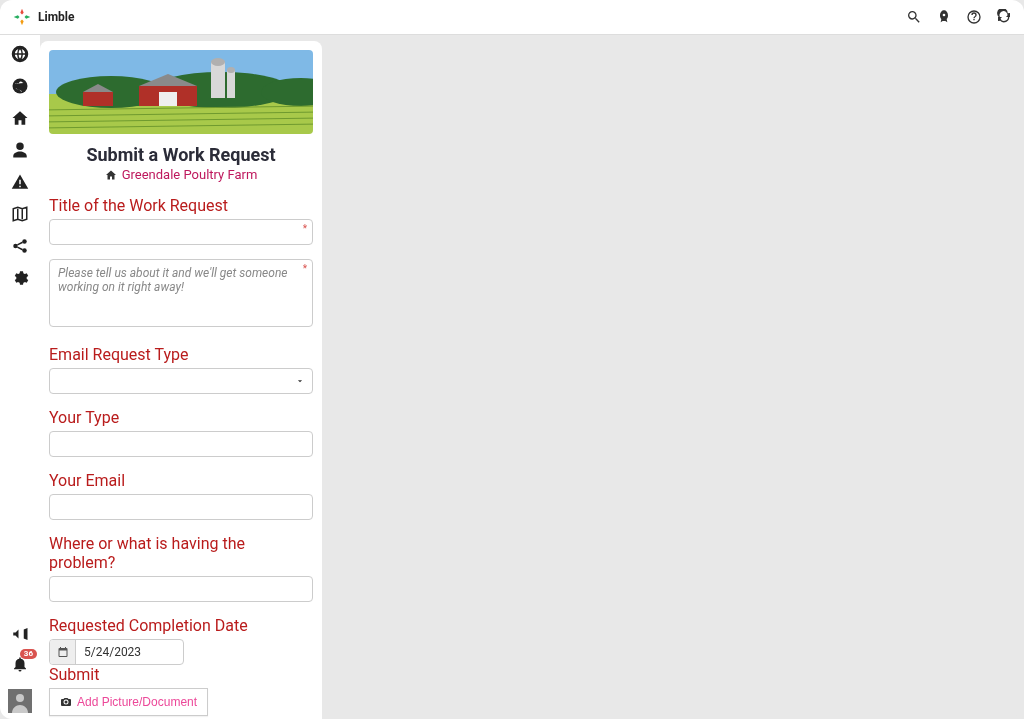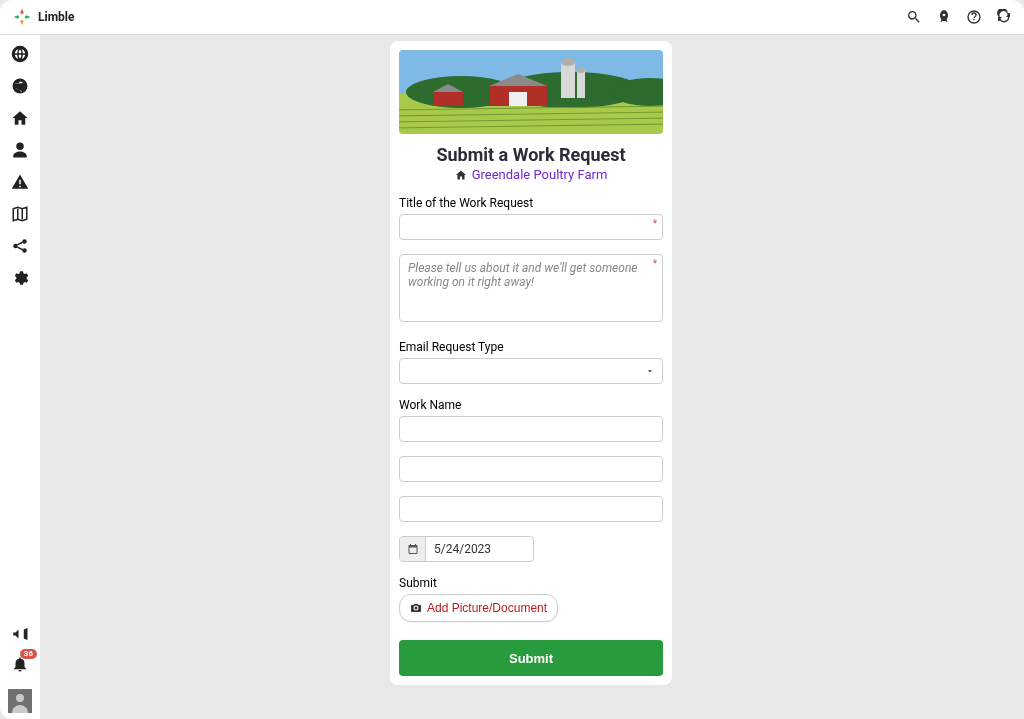--- a/index.html
+++ b/index.html
@@ -103,21 +103,20 @@
     }
     
     .main {
       position: absolute;
       top: 35px;
       left: 40px;
       right: 2px;
       bottom: 2px;
       background: #e8e8e8;
       display: flex;
-      justify-content: center;
       padding-top: 6px;
       border-bottom-right-radius: 12px;
     }
     .card {
       width: 282px;
       background: #fff;
       border-radius: 8px;
       padding: 9px;
       height: max-content;
     }
@@ -132,32 +131,32 @@
     .card-title {
       text-align: center;
       font-size: 18px;
       font-weight: 700;
       color: #2b2c38;
       margin-top: 10px;
     }
     .card-subtitle {
       text-align: center;
       font-size: 13px;
-      color: #6d28d9;
+      color: #be185d;
       margin-top: 2px;
       display: flex;
       align-items: center;
       justify-content: center;
       gap: 5px;
       margin-bottom: 14px;
     }
     .card-subtitle svg { width: 12px; height: 12px; fill: #333; }
     .field-label {
-      font-size: 12px;
-      color: #000000;
+      font-size: 16px;
+      color: #b91c1c;
       margin-bottom: 4px;
     }
     .field-wrap {
       position: relative;
       margin-bottom: 14px;
     }
     .input, .select, .textarea {
       width: 100%;
       border: 1px solid #ccc;
       border-radius: 4px;
@@ -199,21 +198,20 @@
       font-size: 10px;
       pointer-events: none;
     }
     .date-wrap {
       display: flex;
       border: 1px solid #ccc;
       border-radius: 4px;
       width: 135px;
       height: 26px;
       overflow: hidden;
-      margin-bottom: 14px;
     }
     .date-icon-box {
       width: 26px;
       background: #eee;
       border-right: 1px solid #ccc;
       display: flex;
       align-items: center;
       justify-content: center;
     }
     .date-icon-box svg { width: 12px; height: 12px; fill: #555; }
@@ -223,25 +221,25 @@
       align-items: center;
       padding: 0 8px;
       font-size: 12px;
       color: #333;
     }
     .upload-btn {
       display: inline-flex;
       align-items: center;
       gap: 5px;
       border: 1px solid #ccc;
-      border-radius: 12px;
+      border-radius: 0;
       background: #fff;
       padding: 6px 10px;
       font-size: 12px;
-      color: #b91c1c;
+      color: #ec4899;
       cursor: pointer;
       box-shadow: 0 1px 1px rgba(0,0,0,0.05);
       margin-bottom: 18px;
     }
     .upload-btn svg { width: 12px; height: 12px; fill: #333; }
     .submit-btn {
       width: 100%;
       height: 36px;
       background: #289b3d;
       color: #fff;
@@ -386,36 +384,39 @@
     
     <div class="field-label">Email Request Type</div>
     <div class="field-wrap" style="position:relative;">
       <select class="select"><option></option></select>
       <svg class="select-caret" viewBox="0 0 24 24">
           <path d="M7 10l5 5 5-5z"></path>
         </svg>
     </div>
 
     
-    <div class="field-label">Work Name</div>
+    <div class="field-label">Your Type</div>
     <div class="field-wrap">
       <input class="input" type="text" style="">
     </div>
 
     
+    <div class="field-label">Your Email</div>
     <div class="field-wrap">
       <input class="input" type="text" style="">
     </div>
 
     
+    <div class="field-label">Where or what is having the problem?</div>
     <div class="field-wrap">
       <input class="input" type="text" style="">
     </div>
 
     
+    <div class="field-label">Requested Completion Date</div>
     <div class="date-wrap">
       <div class="date-icon-box">
         <svg viewBox="0 0 24 24">
             <path d="M19 4h-1V2h-2v2H8V2H6v2H5a2 2 0 00-2 2v14a2 2 0 002 2h14a2 2 0 002-2V6a2 2 0 00-2-2zm0 16H5V9h14v11z"></path>
           </svg>
       </div>
       <div class="date-value">5/24/2023</div>
     </div>
 
     

